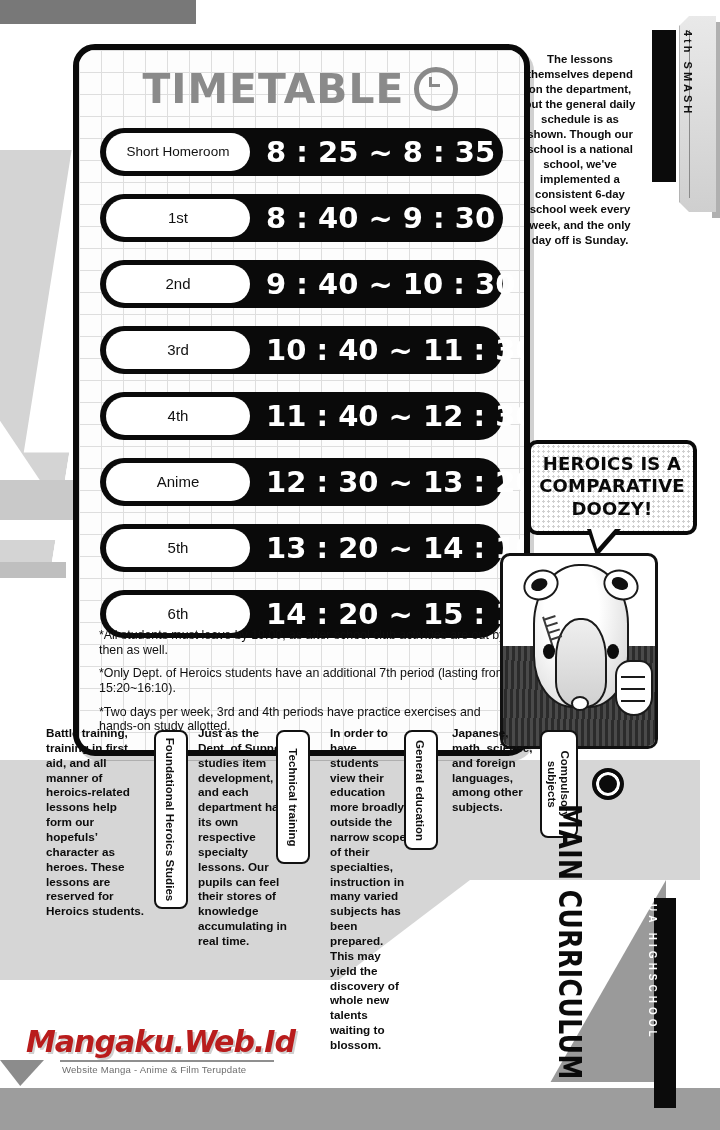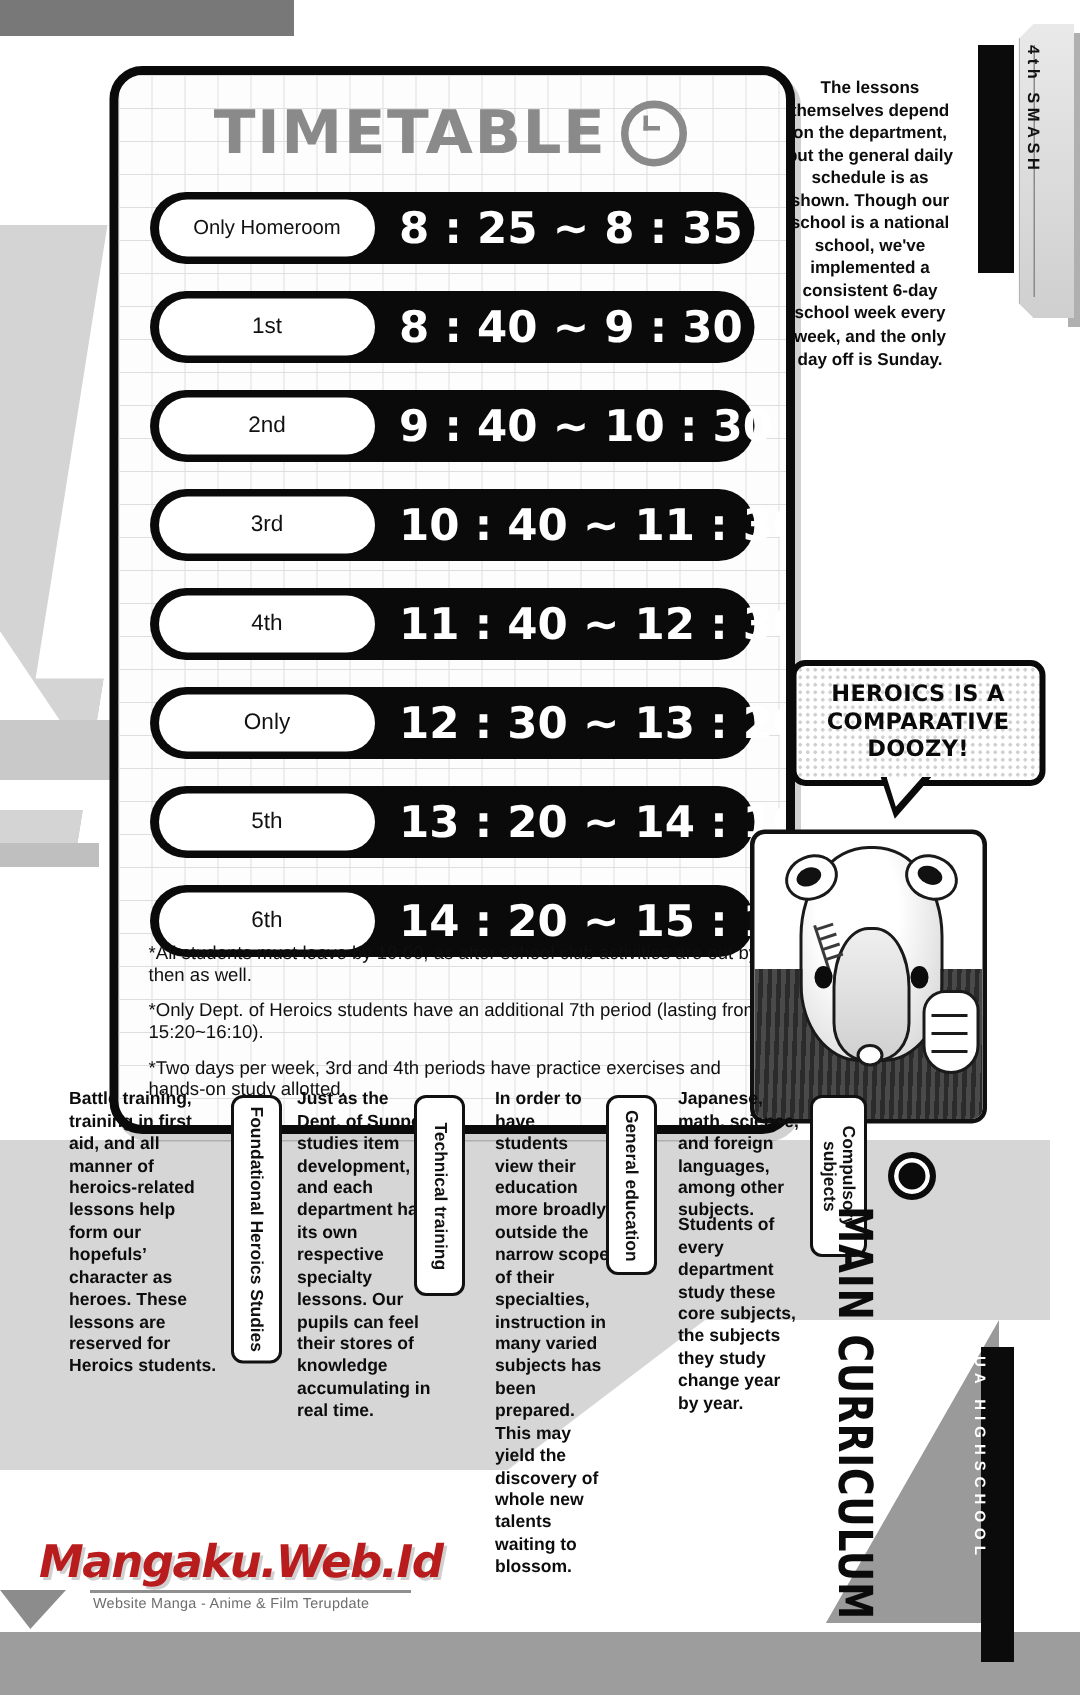--- a/index.html
+++ b/index.html
@@ -87,21 +87,21 @@
   .notes{position:absolute;left:20px;right:14px;top:578px;font-size:12.4px;line-height:1.18;
         color:#101010;font-family:"Liberation Sans",sans-serif;}
   .notes p{margin:0 0 9px 0;}
 
   
   .bubble{position:absolute;left:527px;top:440px;width:170px;min-height:64px;
         background:#fff;border:4px solid #0a0a0a;border-radius:10px;padding:9px 8px 11px;
         box-sizing:border-box;
         background-image:radial-gradient(#cfcfcf 1.1px,transparent 1.2px);
         background-size:5px 5px;}
-  .bubble .btxt{font-size:15px;font-weight:700;line-height:1.24;text-align:center;color:#0a0a0a;
+  .bubble .btxt{font-size:18px;font-weight:700;line-height:1.24;text-align:center;color:#0a0a0a;
         font-family:"DejaVu Sans",sans-serif;letter-spacing:.2px;}
   .bubble .tail{position:absolute;left:56px;bottom:-26px;width:34px;height:28px;background:#0a0a0a;
         clip-path:polygon(0 0,100% 0,28% 100%);}
   .bubble .tail-in{position:absolute;left:60px;bottom:-18px;width:24px;height:20px;background:#fff;
         clip-path:polygon(0 0,100% 0,26% 100%);}
 
   
   .mascot-frame{position:absolute;left:500px;top:553px;width:152px;height:190px;
         background:#fff;border:3px solid #111;border-radius:10px;overflow:hidden;}
   .mascot-dark{position:absolute;left:0;bottom:0;width:100%;height:100px;
@@ -192,41 +192,41 @@
     <div class="grid"></div>
     <div class="panel-inner">
 
       <div class="tt-title">
         <div class="txt">TIMETABLE</div>
         <div class="clock-icon"></div>
       </div>
 
       <div class="rows">
         <div class="row">
-          <div class="pill two">Only Homeroom</div>
+          <div class="pill two">Short Homeroom</div>
           <div class="time">8 : 25 ~ 8 : 35</div>
         </div>
         <div class="row">
           <div class="pill">1st</div>
           <div class="time">8 : 40 ~ 9 : 30</div>
         </div>
         <div class="row">
           <div class="pill">2nd</div>
           <div class="time">9 : 40 ~ 10 : 30</div>
         </div>
         <div class="row">
           <div class="pill">3rd</div>
           <div class="time">10 : 40 ~ 11 : 30</div>
         </div>
         <div class="row">
           <div class="pill">4th</div>
           <div class="time">11 : 40 ~ 12 : 30</div>
         </div>
         <div class="row">
-          <div class="pill">Only</div>
+          <div class="pill">Anime</div>
           <div class="time">12 : 30 ~ 13 : 20</div>
         </div>
         <div class="row">
           <div class="pill">5th</div>
           <div class="time">13 : 20 ~ 14 : 10</div>
         </div>
         <div class="row">
           <div class="pill">6th</div>
           <div class="time">14 : 20 ~ 15 : 10</div>
         </div>
@@ -280,21 +280,20 @@
     <div class="tagbox" style="left:230px;top:4px;width:30px;height:130px;">
       <span>Technical training</span>
     </div>
 
     <div class="curr-col" style="left:284px;width:76px;">In order to have students view their education more broadly outside the narrow scope of their specialties, instruction in many varied subjects has been prepared. This may yield the discovery of whole new talents waiting to blossom.</div>
     <div class="tagbox" style="left:358px;top:4px;width:30px;height:116px;">
       <span>General education</span>
     </div>
 
     <div class="curr-col" style="left:406px;width:84px;">Japanese, math, science, and foreign languages, among other subjects.</div>
-    <div class="curr-col" style="left:406px;top:84px;width:84px;">Students of every department study these core subjects, the subjects they study change year by year.</div>
     <div class="tagbox multi" style="left:494px;top:4px;width:34px;height:104px;">
       <span>Compulsory subjects</span>
     </div>
 
   </div>
 
   <div class="maincurr">
     <div class="dot"></div>
     <div class="vtext">MAIN CURRICULUM</div>
   </div>

